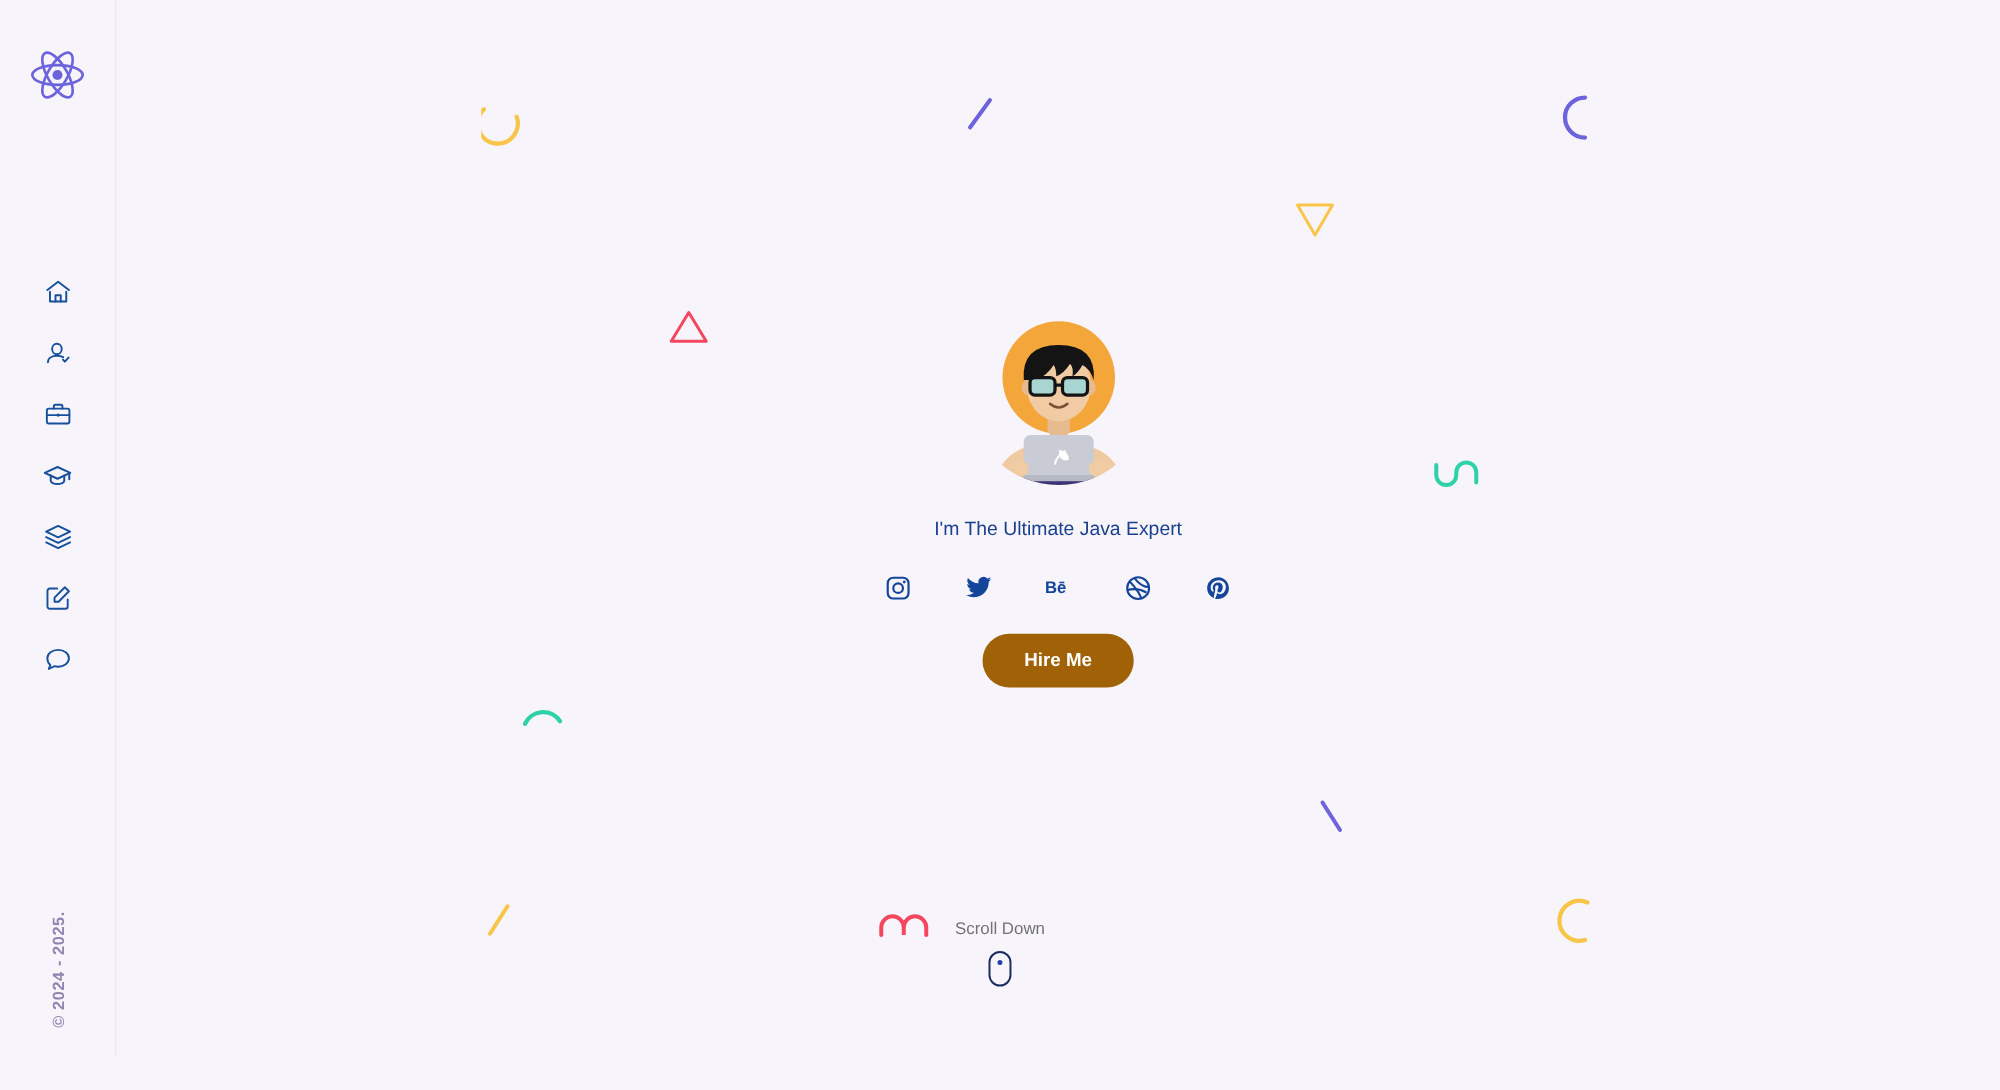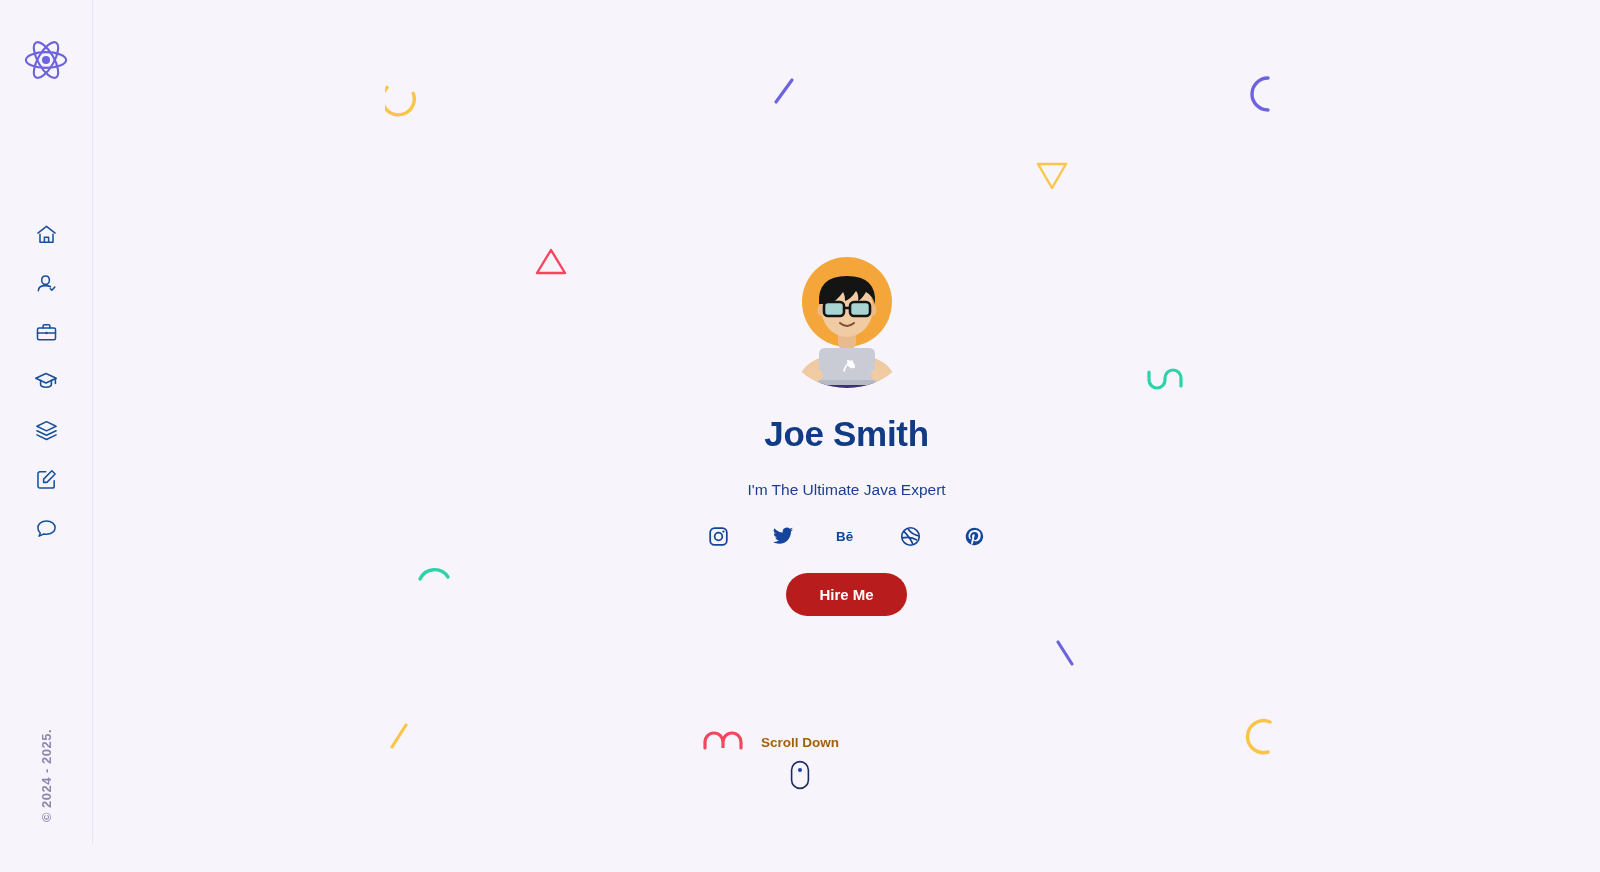--- a/index.html
+++ b/index.html
@@ -50,33 +50,33 @@
     margin-top:26px;
     font-size:35px; font-weight:bold; color:#123b86; letter-spacing:-.3px;
   }
   .tagline { margin-top:27px; font-size:15.5px; color:#1b3f8f; font-weight:500; }
 
   .socials { margin-top:26px; display:flex; gap:42px; align-items:center; }
   .social { width:22px; height:22px; display:flex; align-items:center; justify-content:center; cursor:pointer; }
 
   .hire {
     margin-top:26px;
-    background:#b91c1c; color:#fff;
+    background:#a16207; color:#fff;
     border:none; border-radius:30px;
     padding:13px 33px;
     font-size:15px; font-weight:bold;
     font-family:"Liberation Sans", sans-serif;
     cursor:pointer;
   }
 
   .scroll-wrap {
     position:absolute; left:50%; transform:translateX(-50%);
     top:735px; display:flex; flex-direction:column; align-items:center; gap:10px; z-index:5;
   }
-  .scroll-label { font-size:13.5px; color:#a16207; font-weight:700; }
+  .scroll-label { font-size:13.5px; color:#737373; font-weight:400; }
 
   
   .decor { position:absolute; pointer-events:none; z-index:1; }
 </style>
 </head>
 <body>
 
 <div id="root">
 
   <aside class="sidebar">
@@ -250,21 +250,20 @@
 
             <path d="M73 118 q8 0 8 8 -8 2-8-8z" fill="#fff"></path>
             <path d="M70 129 q1-6 8-10" fill="none" stroke="#fff" stroke-width="1.6" stroke-linecap="round"></path>
 
             <ellipse cx="40" cy="133" rx="9" ry="7" fill="#f0cba3"></ellipse>
             <ellipse cx="106" cy="133" rx="9" ry="7" fill="#f0cba3"></ellipse>
           </g>
         </svg>
       </div>
 
-      <h1 class="name">Joe Smith</h1>
       <p class="tagline">I'm The Ultimate Java Expert</p>
 
       <div class="socials">
 
         <a class="social">
           <svg width="21" height="21" viewBox="0 0 24 24" fill="none" stroke="#14459a" stroke-width="2">
             <rect x="2.5" y="2.5" width="19" height="19" rx="5"></rect>
             <circle cx="12" cy="12" r="4.4"></circle>
             <circle cx="17.6" cy="6.4" r="1.3" fill="#14459a" stroke="none"></circle>
           </svg>

